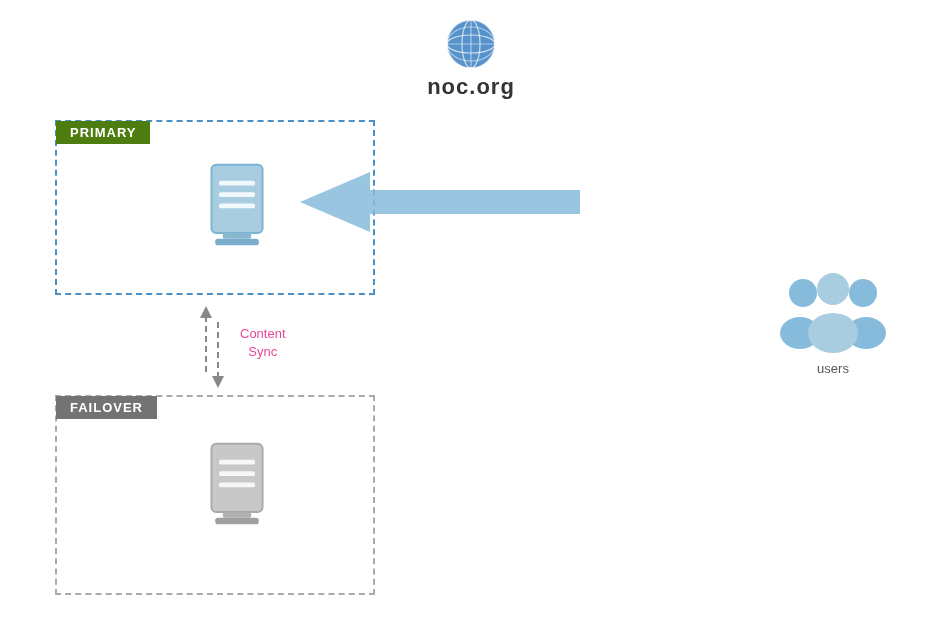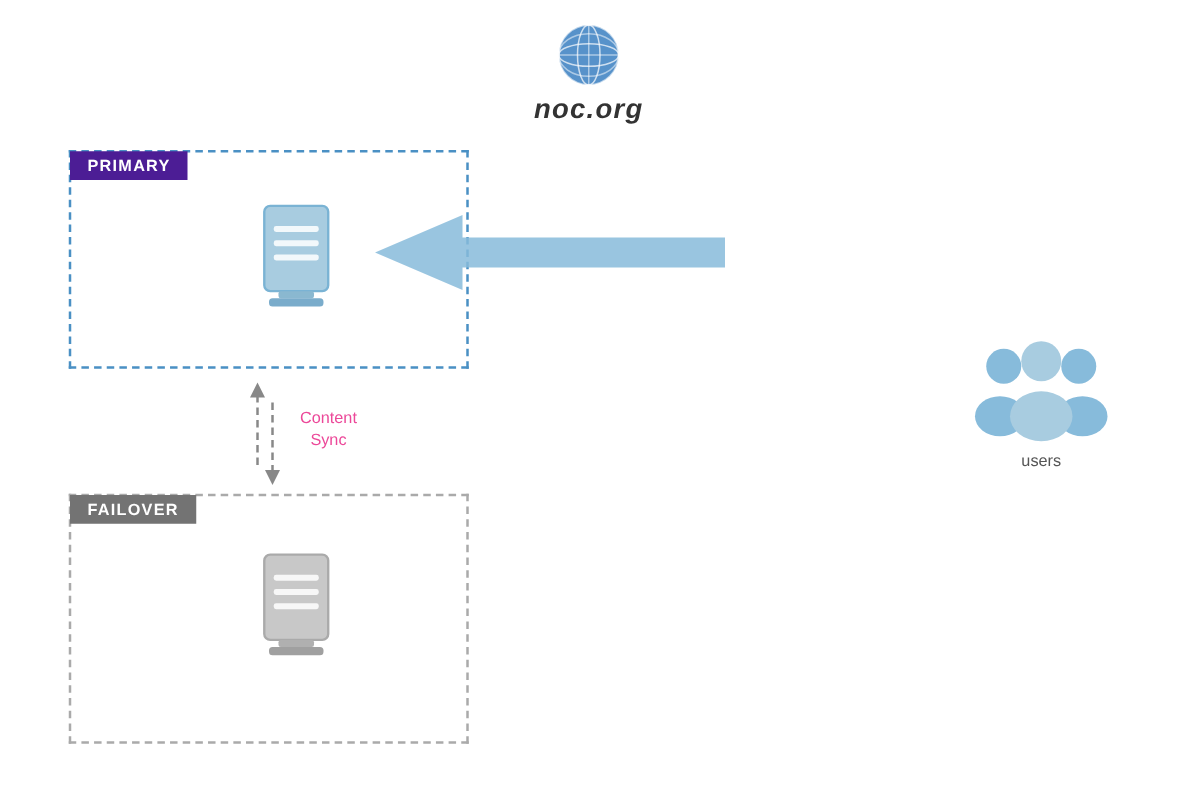--- a/index.html
+++ b/index.html
@@ -12,21 +12,20 @@
       position: relative;
     }
 
     
     .header {
       display: flex;
       flex-direction: column;
       align-items: center;
       padding-top: 18px;
       margin-bottom: 10px;
-      font-style: italic;
     }
     .logo-globe {
       width: 52px;
       height: 52px;
     }
     .logo-text {
       font-size: 22px;
       font-weight: bold;
       color: #333;
       margin-top: 4px;
@@ -47,21 +46,21 @@
       top: 10px;
       width: 320px;
       height: 175px;
       border: 2.5px dashed #4a90c4;
       background: transparent;
     }
     .primary-label {
       position: absolute;
       top: -1px;
       left: -1px;
-      background: #4c1d95;
+      background: #4d7c0f;
       color: #fff;
       font-weight: bold;
       font-size: 13px;
       padding: 4px 14px;
       letter-spacing: 1px;
     }
 
     
     .server-primary {
       position: absolute;

